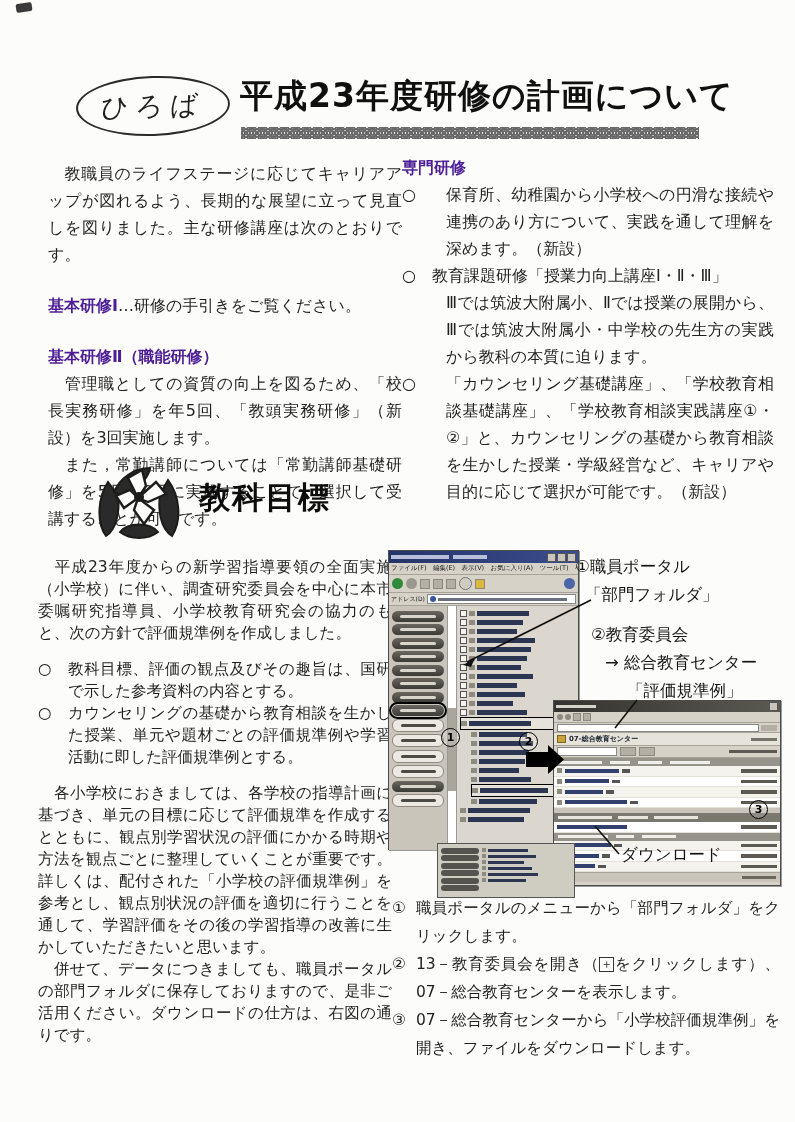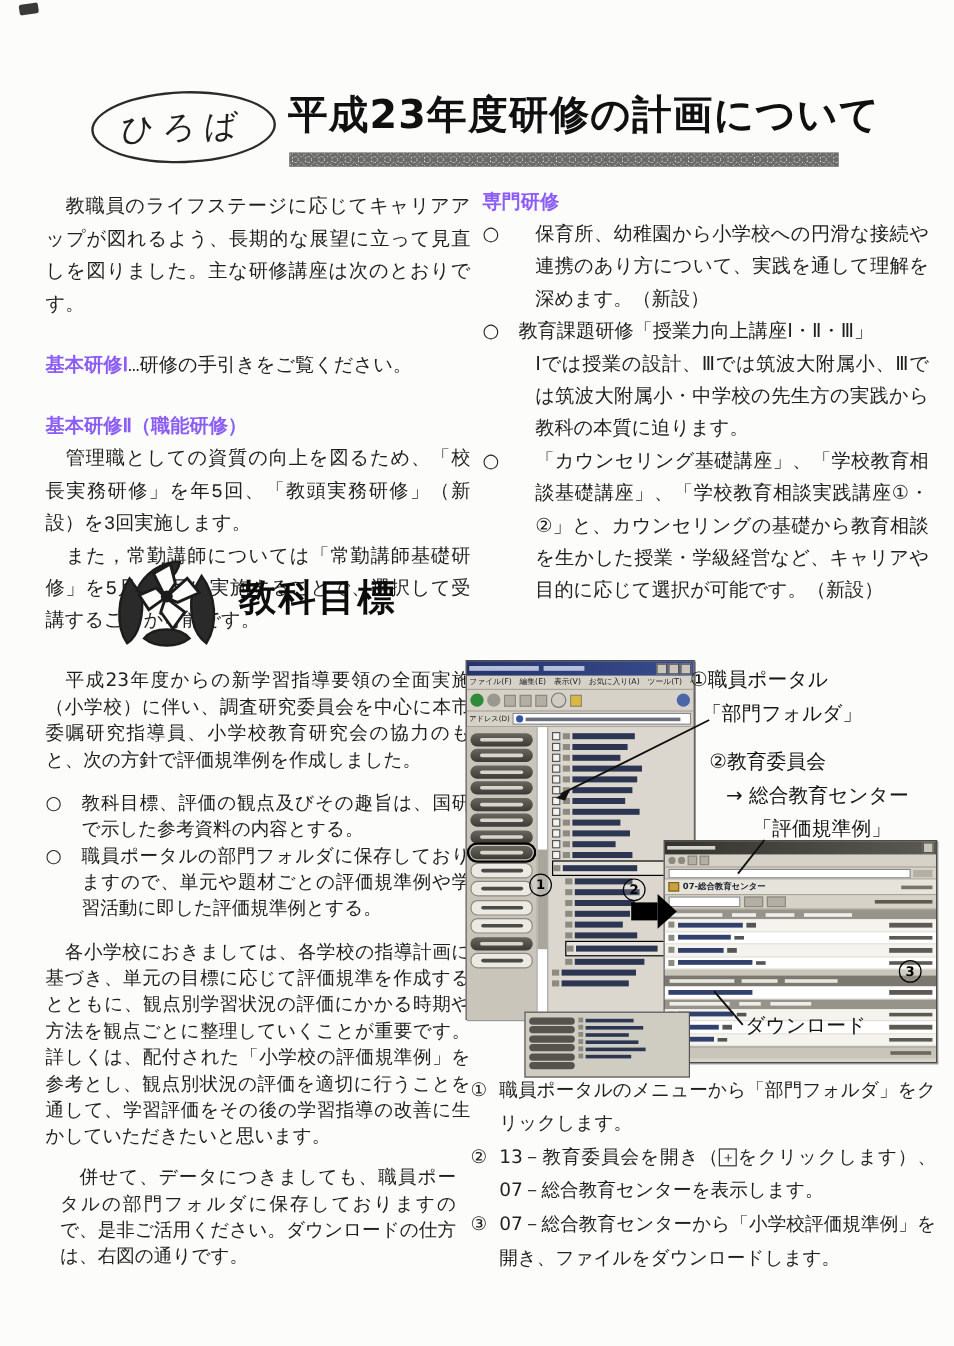--- a/index.html
+++ b/index.html
@@ -11,24 +11,24 @@
   .scan-mark{left:16px;top:3px;width:16px;height:9px;background:#3a3a3a;border-radius:2px;transform:rotate(-8deg);} 
   .badge-oval{left:76px;top:76px;width:150px;height:56px;border:2.5px solid #2b2b2b;border-radius:50%;
               display:flex;align-items:center;justify-content:center;transform:rotate(-2deg);}
   .badge-oval span{font-size:27px;letter-spacing:7px;font-weight:500;transform:skewX(-6deg);}
   .page-title{left:240px;top:74px;font-size:33px;font-weight:bold;letter-spacing:1px;color:#101010;white-space:nowrap;}
   .ornament{left:241px;top:127px;width:458px;height:12px;
             background:repeating-radial-gradient(circle at 5px 6px,#6a6a6a 0 2.2px,rgba(0,0,0,0) 2.8px);
             background-size:11px 12px;background-repeat:repeat-x;}
   
   .coltext{font-size:16px;line-height:27px;}
-  .col-left-top{left:38px;top:160px;width:354px;font-family:Liberation Mono, monospace;}
+  .col-left-top{left:48px;top:160px;width:354px;}
   .col-right-top{left:402px;top:154px;width:372px;}
   .col-left-bot{left:38px;top:556px;width:354px;font-size:15.5px;line-height:22px;}
-  .b{font-weight:bold;color:#8b5cf6;}
+  .b{font-weight:bold;color:#4c1d95;}
   .gap22{height:24px;}
   .gap14{height:14px;}
   .item{display:flex;margin:0;}
   .item .mk{width:30px;flex:0 0 30px;}
   .item .tx{flex:1;}
   .hang{padding-left:14px;}
   
   .flower{left:90px;top:452px;}
   .notice-title{left:199px;top:477px;font-size:31px;font-weight:900;letter-spacing:2px;color:#0c0c0c;}
   .notice-sub{left:341px;top:486px;font-size:23px;font-weight:bold;color:#141414;white-space:nowrap;}
@@ -145,21 +145,21 @@
         <div class="item">
           <span class="mk">○</span>
           <div class="tx">
             <div class="jp hang">保育所、幼稚園から小学校への円滑な接続や連携のあり方について、実践を通して理解を深めます。（新設）</div>
           </div>
         </div>
         <div class="item">
           <span class="mk">○</span>
           <div class="tx">
             <div>教育課題研修「授業力向上講座Ⅰ・Ⅱ・Ⅲ」</div>
-            <div class="jp hang">Ⅰでは授業の設計、Ⅲでは筑波大附属小、Ⅲでは筑波大附属小・中学校の先生方の実践から教科の本質に迫ります。</div>
+            <div class="jp hang">Ⅲでは筑波大附属小、Ⅱでは授業の展開から、Ⅲでは筑波大附属小・中学校の先生方の実践から教科の本質に迫ります。</div>
           </div>
         </div>
         <div class="item">
           <span class="mk">○</span>
           <div class="tx">
             <div class="jp hang">「カウンセリング基礎講座」、「学校教育相談基礎講座」、「学校教育相談実践講座①・②」と、カウンセリングの基礎から教育相談を生かした授業・学級経営など、キャリアや目的に応じて選択が可能です。（新設）</div>
           </div>
         </div>
       </div>
   </div>
@@ -184,26 +184,26 @@
   <div class="abs col-left-bot">
     <p class="jp" style="margin:0">　平成23年度からの新学習指導要領の全面実施（小学校）に伴い、調査研究委員会を中心に本市委嘱研究指導員、小学校教育研究会の協力のもと、次の方針で評価規準例を作成しました。</p>
     <div class="gap14"></div>
     <div id="notice-bullets">
         <div class="item">
           <span class="mk">○</span>
           <div class="tx jp">教科目標、評価の観点及びその趣旨は、国研で示した参考資料の内容とする。</div>
         </div>
         <div class="item">
           <span class="mk">○</span>
-          <div class="tx jp">職員ポータルの部門フォルダに保存しておりますので、単元や題材ごとの評価規準例や学習活動に即した評価規準例とする。</div>
+          <div class="tx jp">カウンセリングの基礎から教育相談を生かした授業、単元や題材ごとの評価規準例や学習活動に即した評価規準例とする。</div>
         </div>
       </div>
     <div class="gap14"></div>
     <p class="jp" style="margin:0">　各小学校におきましては、各学校の指導計画に基づき、単元の目標に応じて評価規準を作成するとともに、観点別学習状況の評価にかかる時期や方法を観点ごとに整理していくことが重要です。詳しくは、配付された「小学校の評価規準例」を参考とし、観点別状況の評価を適切に行うことを通して、学習評価をその後の学習指導の改善に生かしていただきたいと思います。</p>
-    <p class="jp" style="margin:12px">　併せて、データにつきましても、職員ポータルの部門フォルダに保存しておりますので、是非ご活用ください。ダウンロードの仕方は、右図の通りです。</p>
+    <p class="jp" style="margin:0">　併せて、データにつきましても、職員ポータルの部門フォルダに保存しておりますので、是非ご活用ください。ダウンロードの仕方は、右図の通りです。</p>
   </div>
 
   <div id="figure" class="abs">
 
     <div id="w1" class="win">
       <div class="w1-title">
         <span class="tb"></span>
           <span class="tb tb2"></span>
         <span class="winbtns">
             <i></i>

